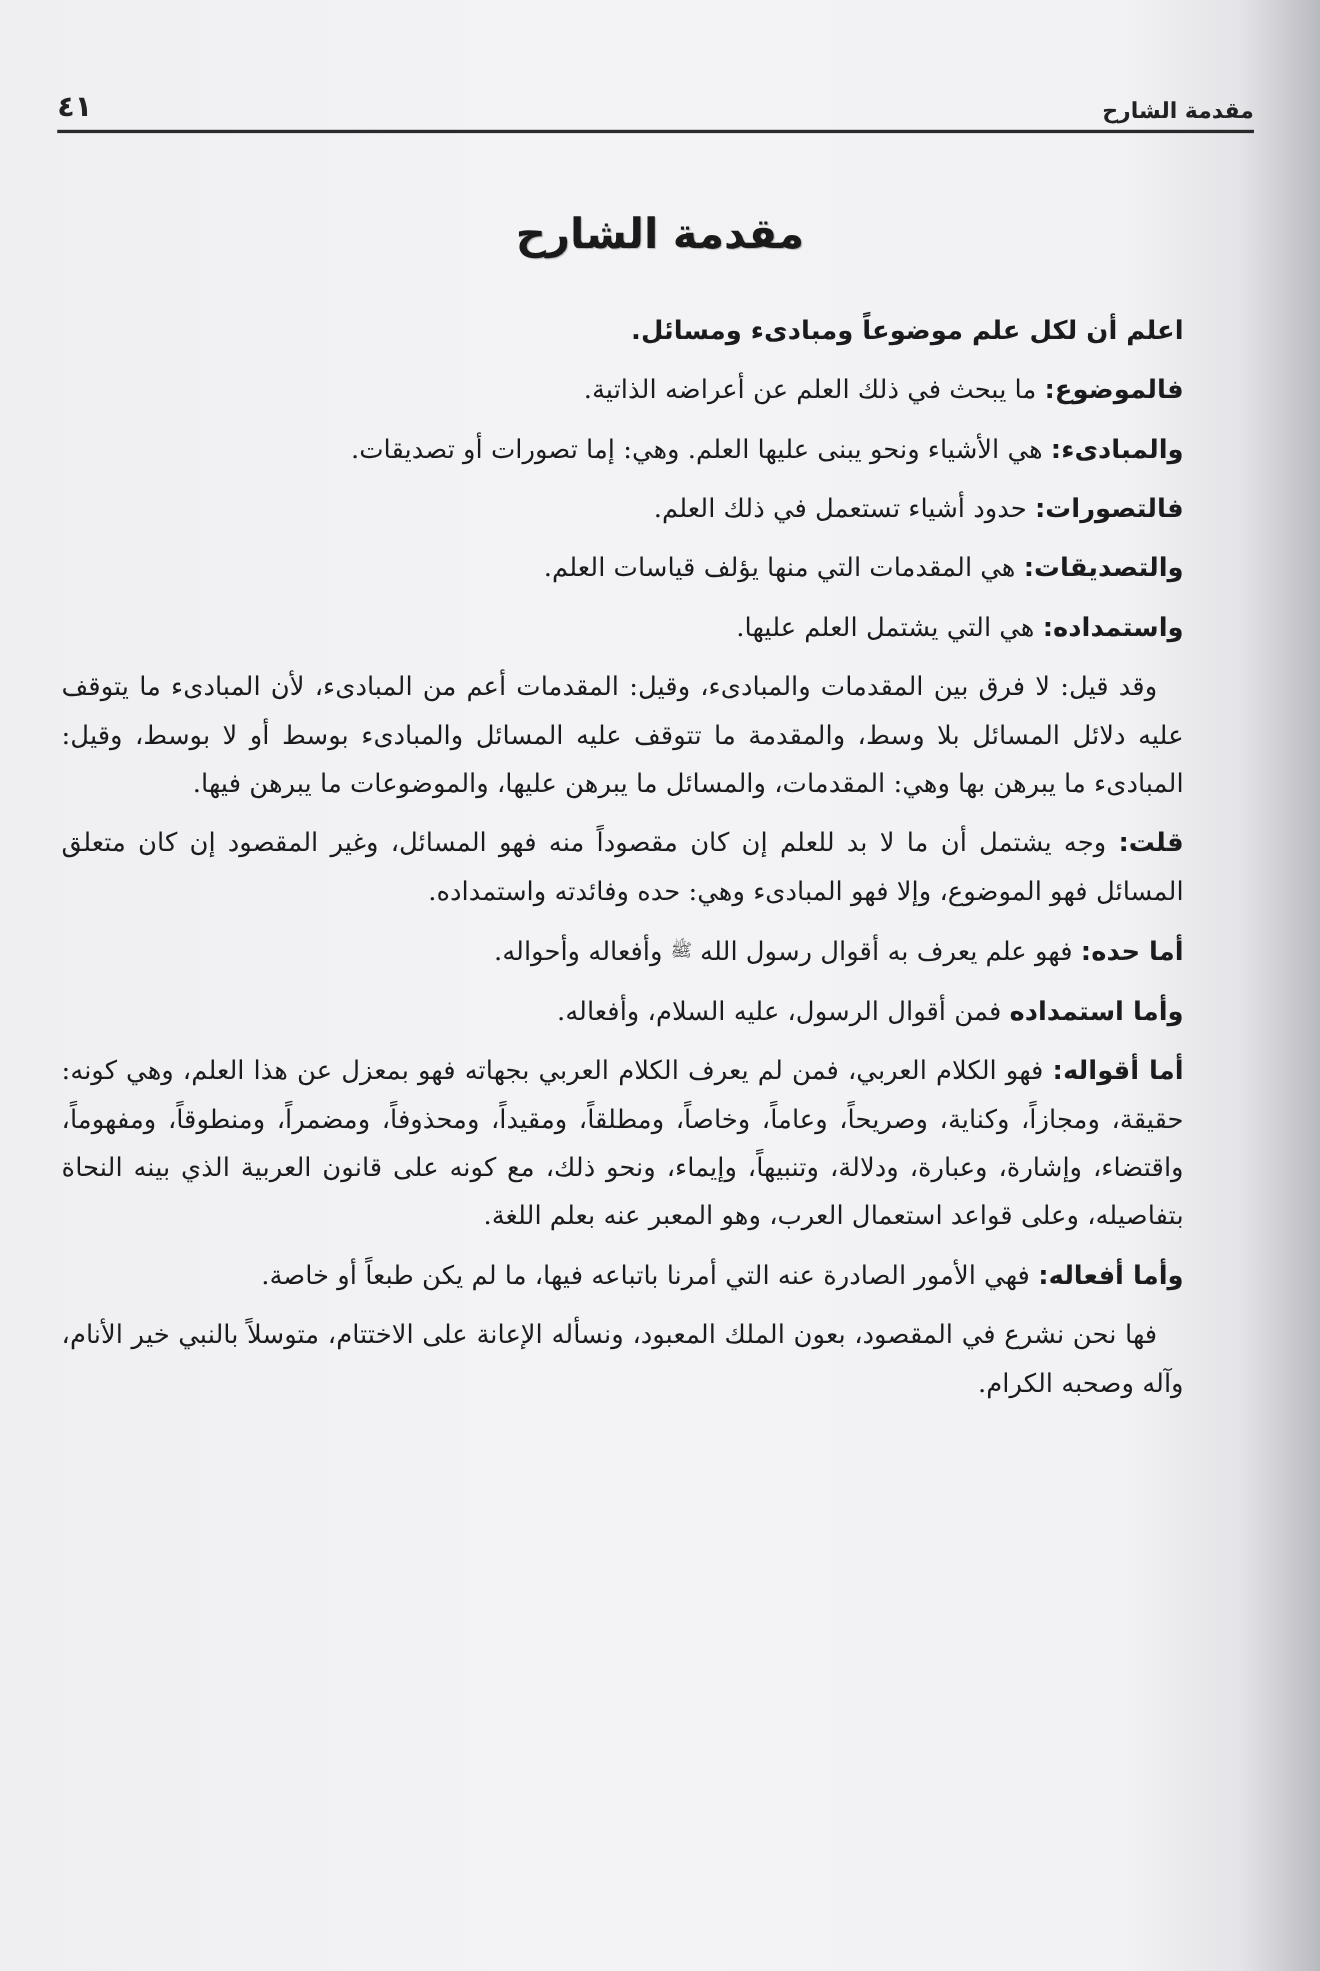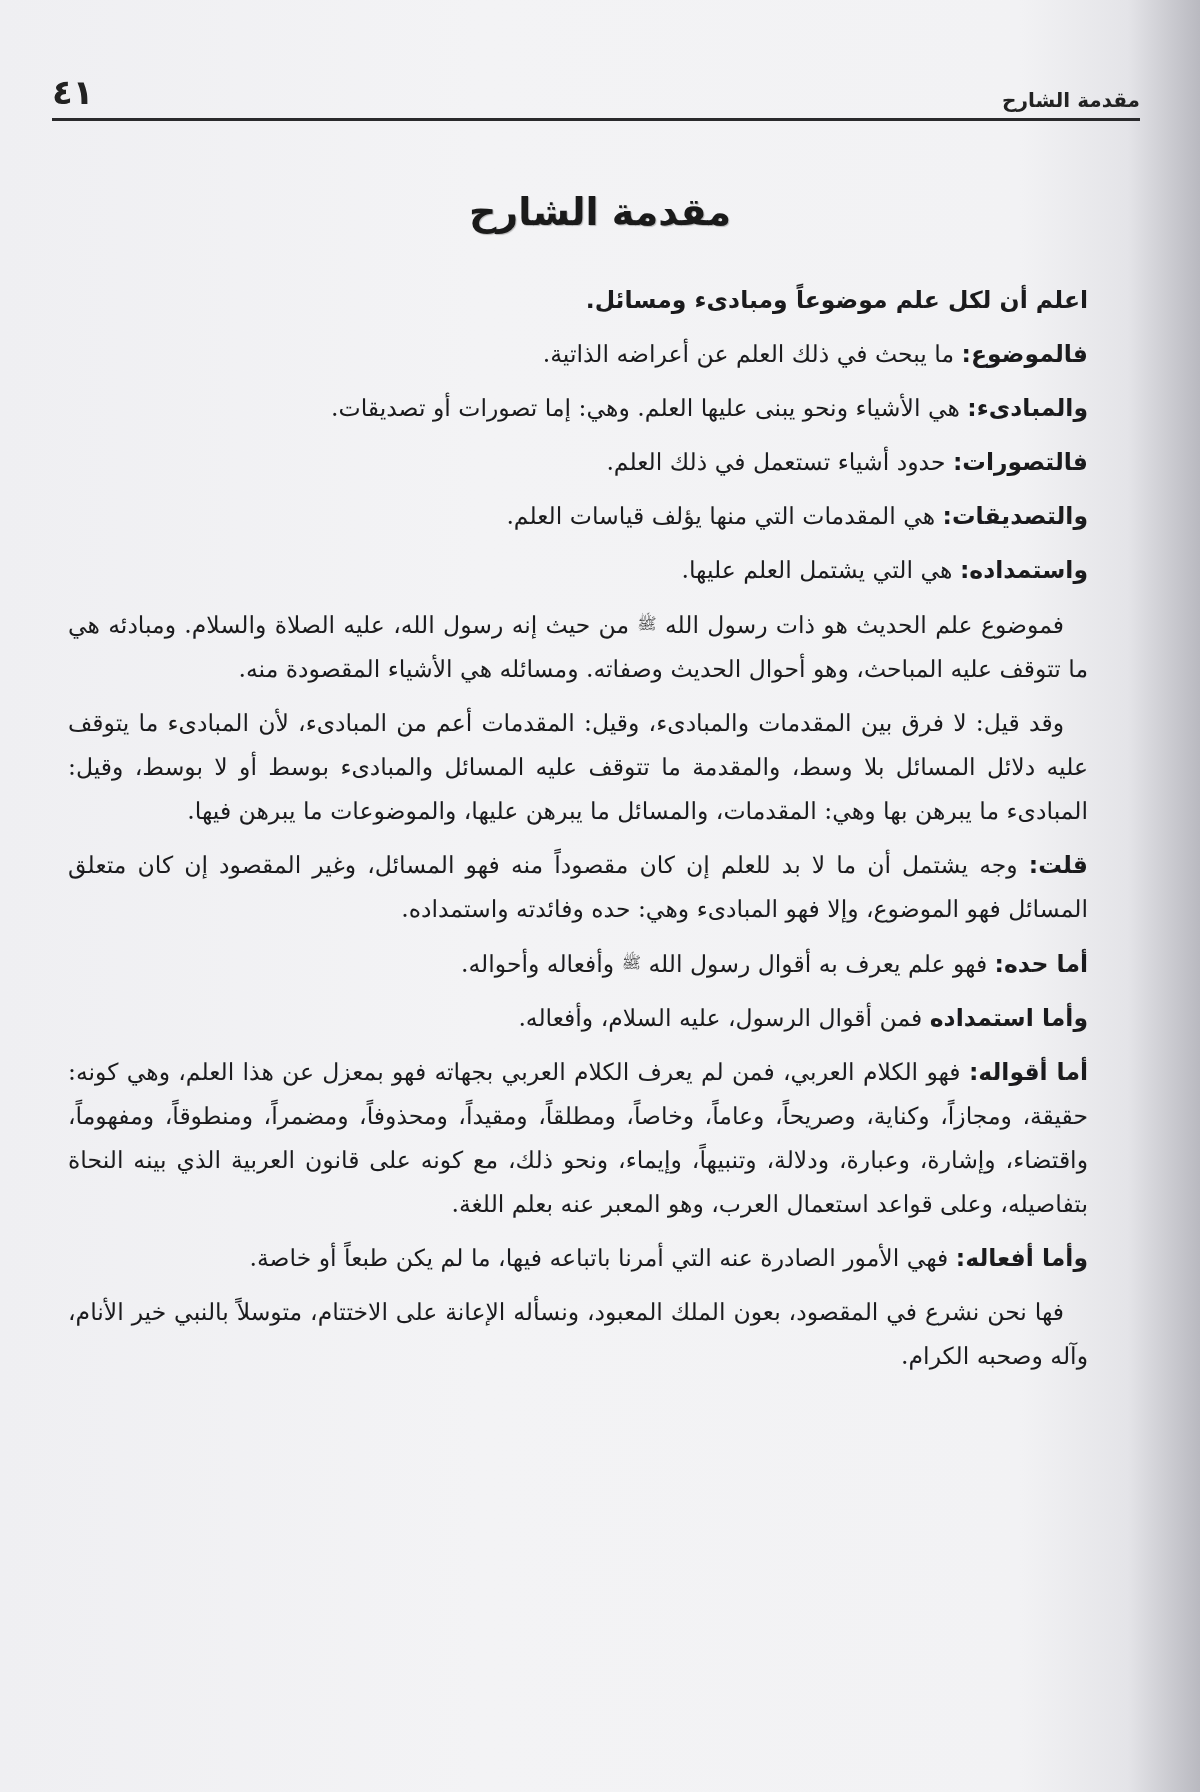--- a/index.html
+++ b/index.html
@@ -32,21 +32,21 @@
     direction: rtl;
   }
   .running-title {
     font-family: "DejaVu Sans", sans-serif;
     font-size: 20px;
     font-weight: bold;
     color: #222;
   }
   .page-number {
     font-family: "DejaVu Sans", sans-serif;
-    font-size: 34px;
+    font-size: 26px;
     font-weight: bold;
     color: #222;
     direction: rtl;
   }
   .header-rule {
     position: absolute;
     top: 118px;
     left: 52px;
     width: 1088px;
     height: 3px;
@@ -60,21 +60,21 @@
     text-align: center;
     font-family: "DejaVu Sans", sans-serif;
     font-size: 38px;
     font-weight: bold;
     color: #1a1a1a;
     text-shadow: 1px 1px 1px rgba(0,0,0,0.25);
   }
   .body-text {
     position: absolute;
     top: 278px;
-    left: 68px;
+    left: 56px;
     width: 1020px;
     direction: rtl;
     text-align: justify;
     font-size: 23.5px;
     line-height: 44px;
   }
   .para {
     margin: 0 0 10px 0;
     text-indent: 0;
   }
@@ -126,23 +126,20 @@
     </p>
 
     <p class="para def">
       <span class="term">والتصديقات:</span><span> هي المقدمات التي منها يؤلف قياسات العلم.</span>
     </p>
 
     <p class="para def">
       <span class="term">واستمداده:</span><span> هي التي يشتمل العلم عليها.</span>
     </p>
 
-    <p class="para indent">
-      <span>فموضوع علم الحديث هو ذات رسول الله </span><span class="honorific">ﷺ</span><span> من حيث إنه رسول الله، عليه الصلاة والسلام. ومبادئه هي ما تتوقف عليه المباحث، وهو أحوال الحديث وصفاته. ومسائله هي الأشياء المقصودة منه.</span>
-    </p>
 
     <p class="para indent">
       <span>وقد قيل: لا فرق بين المقدمات والمبادىء، وقيل: المقدمات أعم من المبادىء، لأن المبادىء ما يتوقف عليه دلائل المسائل بلا وسط، والمقدمة ما تتوقف عليه المسائل والمبادىء بوسط أو لا بوسط، وقيل: المبادىء ما يبرهن بها وهي: المقدمات، والمسائل ما يبرهن عليها، والموضوعات ما يبرهن فيها.</span>
     </p>
 
     <p class="para">
       <span class="term">قلت:</span><span> وجه يشتمل أن ما لا بد للعلم إن كان مقصوداً منه فهو المسائل، وغير المقصود إن كان متعلق المسائل فهو الموضوع، وإلا فهو المبادىء وهي: حده وفائدته واستمداده.</span>
     </p>
 
     <p class="para">

